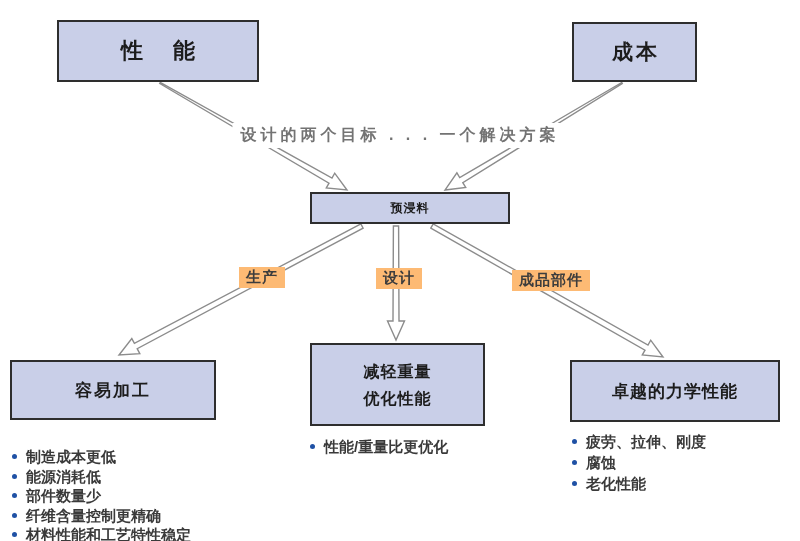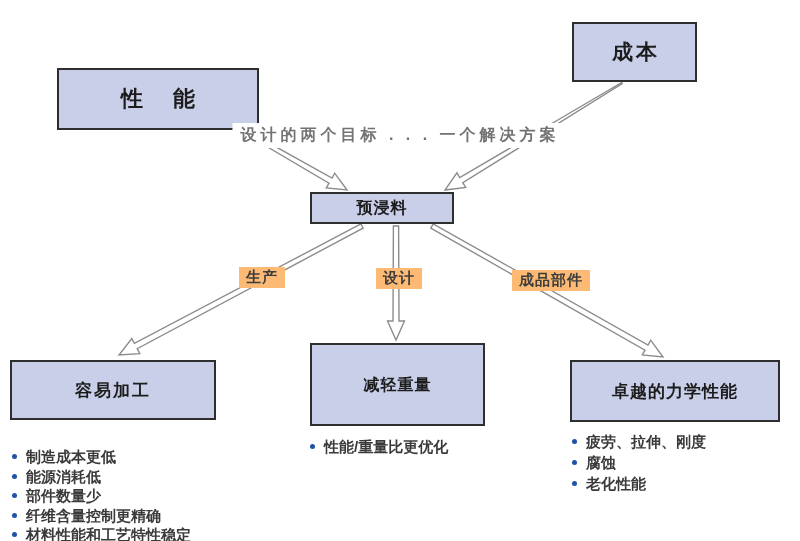--- a/index.html
+++ b/index.html
@@ -15,23 +15,23 @@
     position:absolute;
     background:var(--box-fill,#c9cfe8);
     border:2px solid var(--box-border,#2e2e2e);
     box-sizing:border-box;
     display:flex;flex-direction:column;
     align-items:center;justify-content:center;
     color:#1c1c1c;
     z-index:2;
     font-weight:bold;
   }
-  .node-performance{left:57px;top:20px;width:202px;height:62px;font-size:22px;letter-spacing:12px;text-indent:12px;margin-top:48px;}
+  .node-performance{left:57px;top:20px;width:202px;height:62px;font-size:22px;letter-spacing:12px;text-indent:12px;}
   .node-cost{left:572px;top:22px;width:125px;height:60px;font-size:21px;letter-spacing:3px;text-indent:3px;}
-  .node-prepreg{left:310px;top:192px;width:144px;height:32px;font-size:16px;letter-spacing:1px;text-align:center;}
+  .node-prepreg{left:310px;top:192px;width:200px;height:32px;font-size:12px;letter-spacing:1px;text-align:center;}
   .node-easy{left:10px;top:360px;width:206px;height:60px;font-size:17px;letter-spacing:2px;}
   .node-weight{left:310px;top:343px;width:175px;height:83px;font-size:16px;letter-spacing:1px;line-height:27px;}
   .node-mech{left:570px;top:360px;width:210px;height:62px;font-size:17px;letter-spacing:1px;}
   .banner{
     position:absolute;left:400px;top:123px;transform:translateX(-50%);
     background:#fff;padding:2px 8px;white-space:nowrap;
     font-size:16px;font-weight:bold;letter-spacing:4px;color:#737373;
     z-index:3;
   }
   .branch-label{
@@ -88,20 +88,21 @@
   <div class="branch-label label-production">生产</div>
   <div class="branch-label label-design">设计</div>
   <div class="branch-label label-parts">成品部件</div>
 
   <div class="node node-easy">
     <span>容易加工</span>
   </div>
 
   <div class="node node-weight">
     <span>减轻重量</span>
+    <span>优化性能</span>
   </div>
 
   <div class="node node-mech">
     <span>卓越的力学性能</span>
   </div>
 
   <ul class="bullet-list list-easy">
     <li>
         <span class="dot"></span>
         <span>制造成本更低</span>

